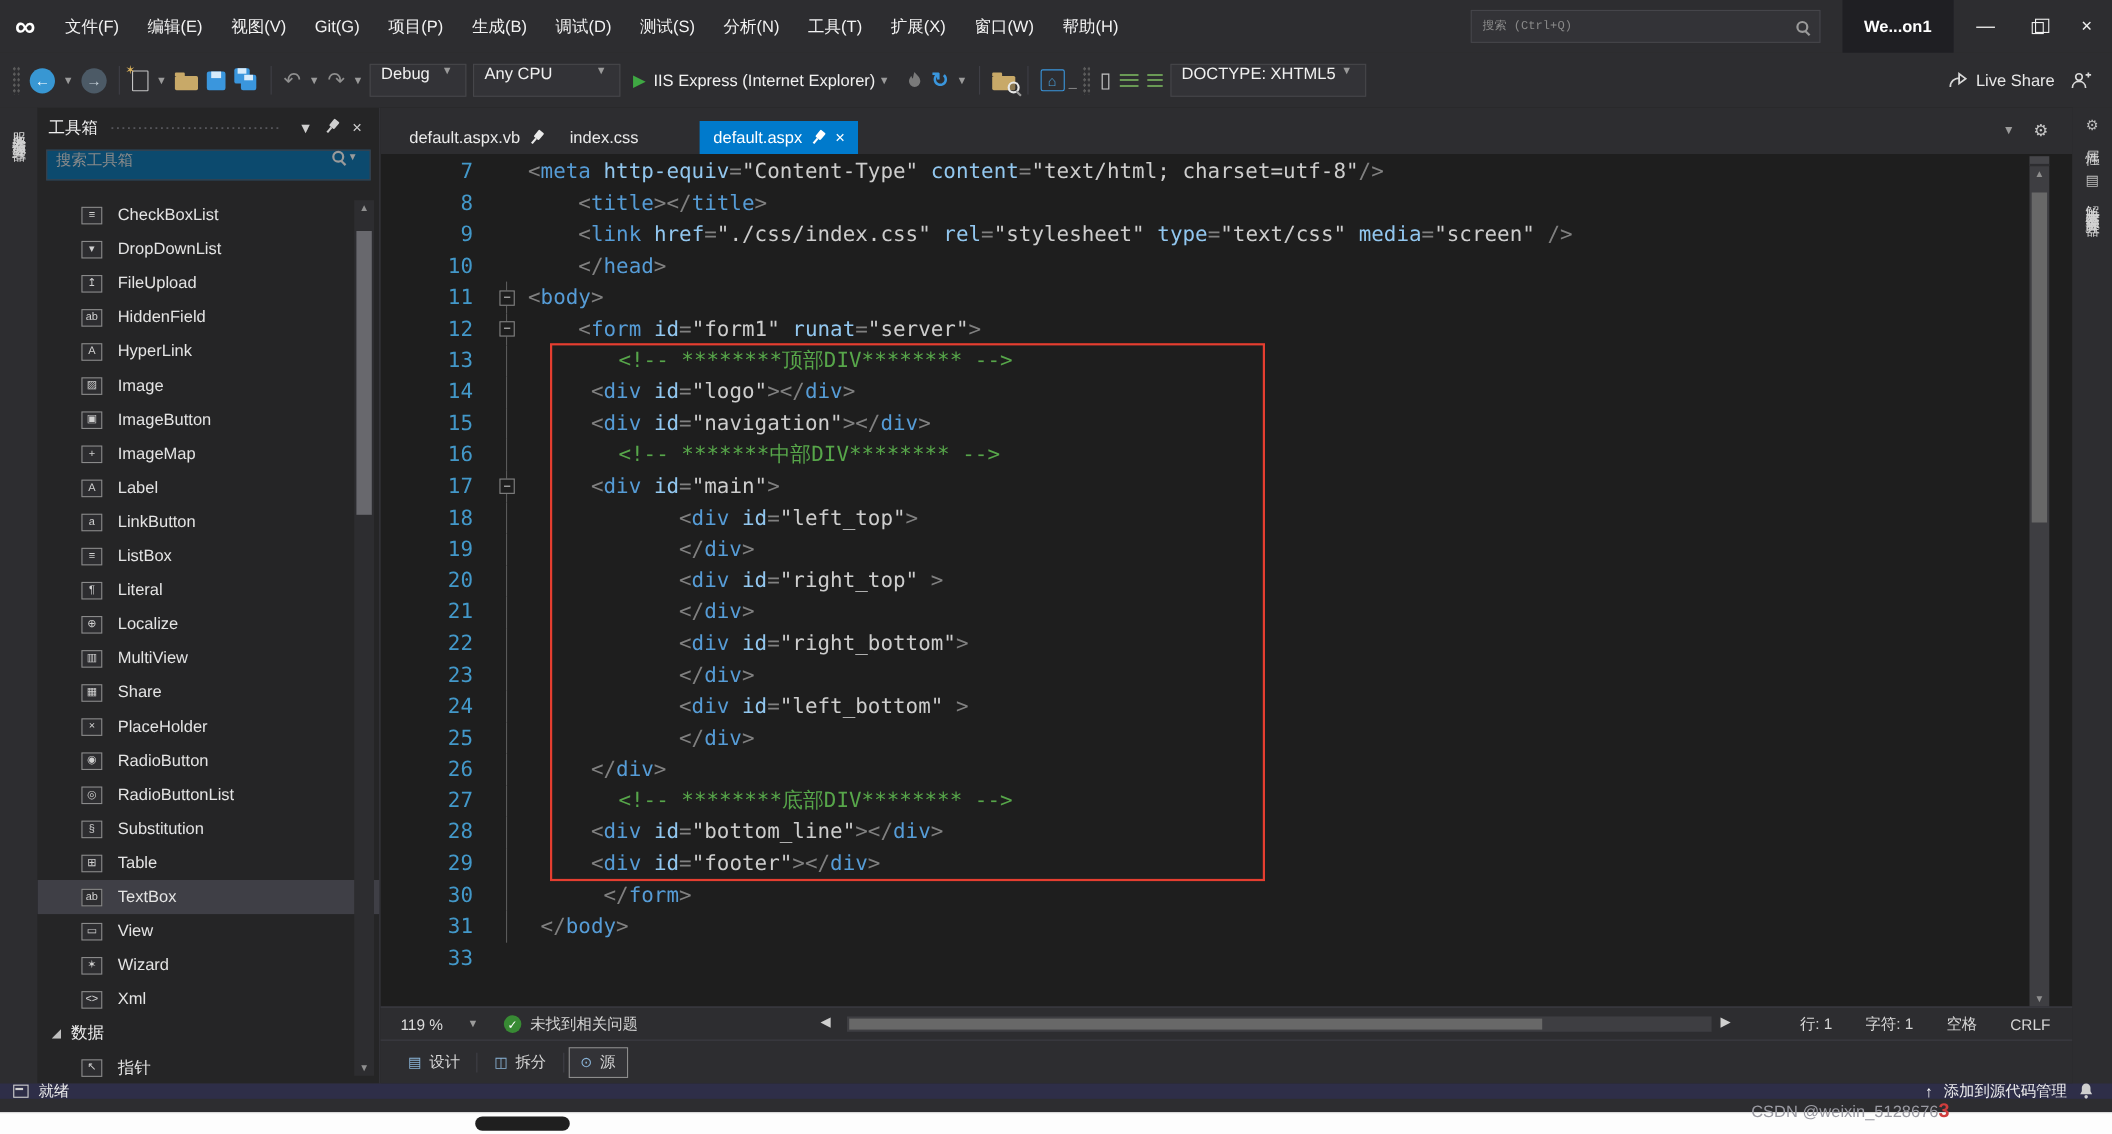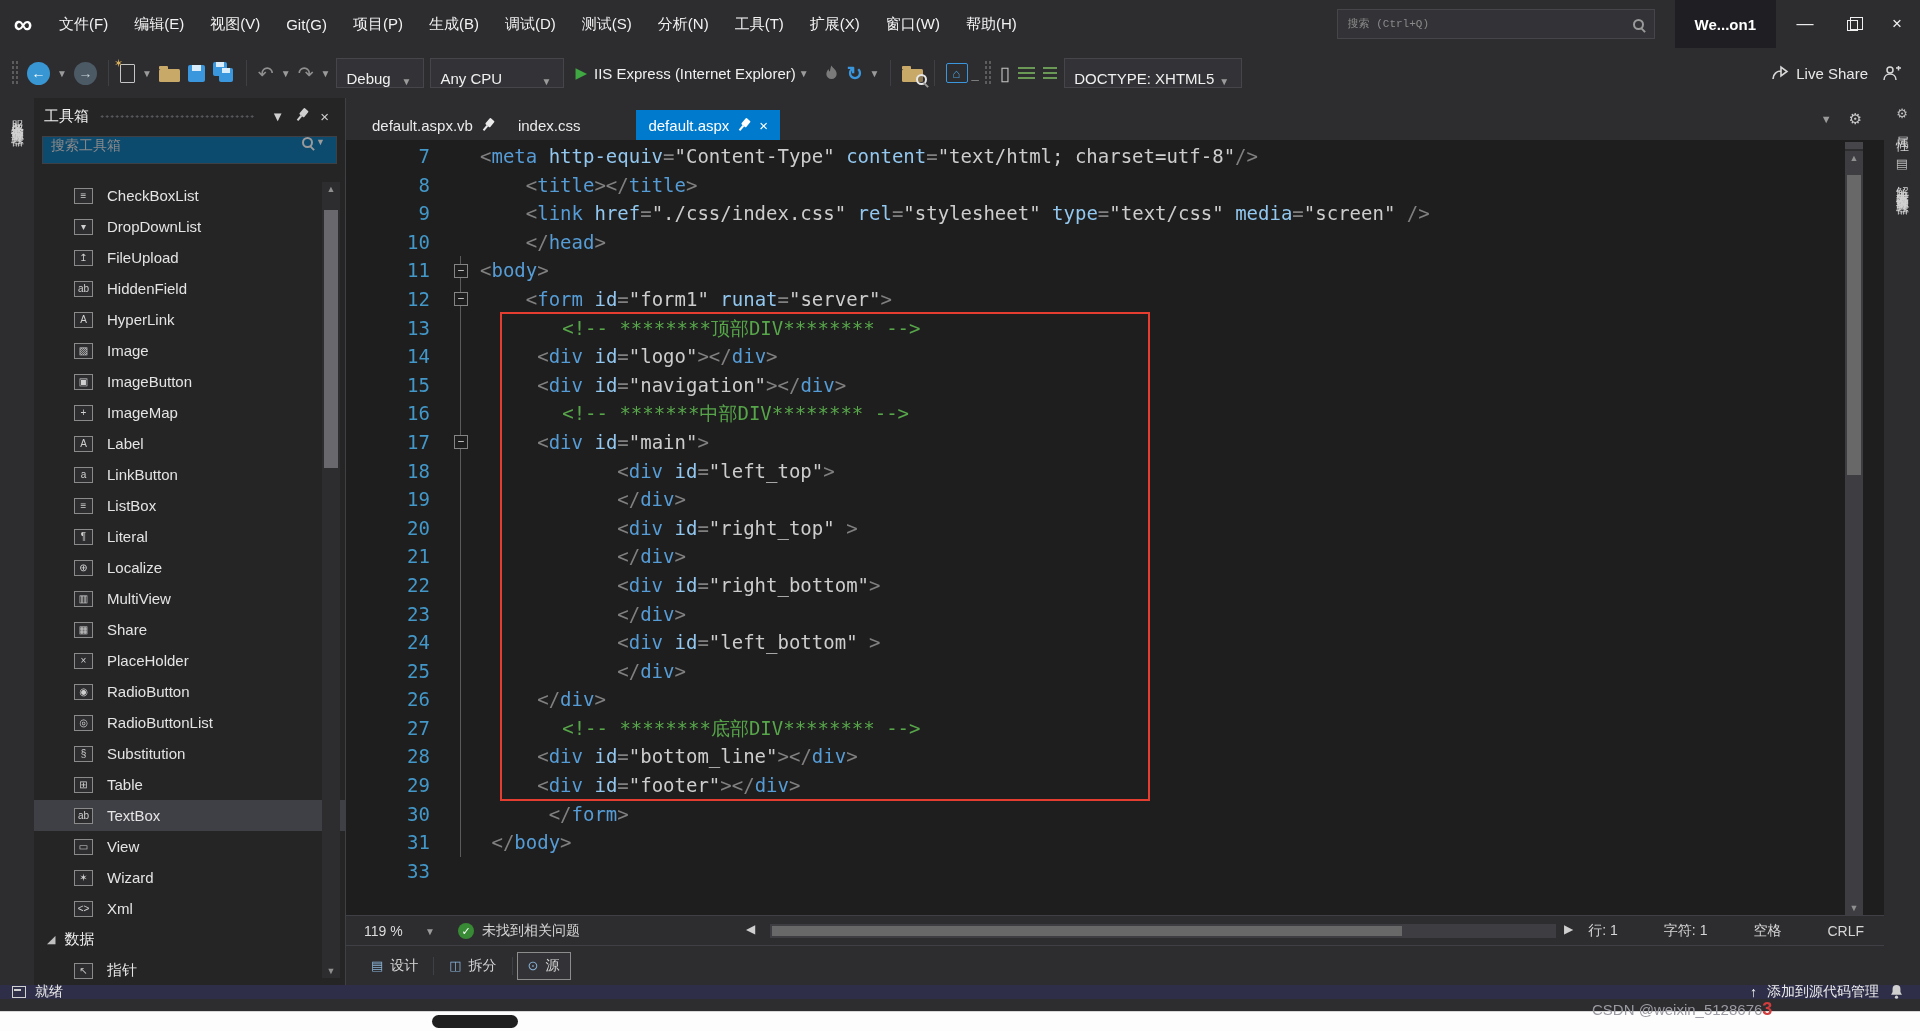--- a/index.html
+++ b/index.html
@@ -47,21 +47,21 @@
   .folder .mag { position:absolute; right:-4px; bottom:-3px; border-color:#e8e8e8; background:rgba(45,45,48,.4);}
   .save { width:17px; height:17px; background:#3a96dd; border-radius:2px; position:relative; }
   .save::before { content:""; position:absolute; top:0; left:4px; width:9px; height:6px; background:#d8ecfb; }
   .save-all { position:relative; width:22px; height:22px; }
   .save-all .save { position:absolute; width:14px; height:14px; }
   .save-all .save::before { left:3px; width:8px; height:5px; }
   .save-all .s2 { left:6px; top:6px; }
   .gray-glyph { color:#8f8f8f; font-size:19px; }
   .blue-glyph { color:#3a96dd; font-size:19px; font-weight:bold; }
   .green-play { color:#3fa843; font-size:15px; margin-right:7px; }
-  .tb-select { height:30px; display:flex; align-items:flex-end; background:#333337; border:1px solid #46464a;
+  .tb-select { height:30px; display:flex; align-items:flex-start; background:#333337; border:1px solid #46464a;
     padding:0 9px; font-size:15px; color:#f0f0f0; margin:0 3px; }
   .tb-select .caret { margin-left:auto; }
   .run-btn { display:flex; align-items:center; font-size:15px; color:#f0f0f0; padding:0 8px; }
   .home-box { width:22px; height:20px; border:1.5px solid #3a96dd; border-radius:2px; display:flex; align-items:center;
     justify-content:center; color:#4aa3e0; font-size:13px; }
   .stripes { width:17px; height:13px;
     background:repeating-linear-gradient(#6a9955 0 2px, transparent 2px 5px); }
   .flame-svg, .bell-svg, .share-svg, .person-svg { display:block; }
   .live-share { display:flex; align-items:center; gap:7px; font-size:15px; color:#e8e8e8; padding:0 10px; }
   
@@ -129,21 +129,21 @@
     font-size:14px; color:#dcdcdc; padding:0 6px; }
   .zoom-box .caret { margin-left:auto; }
   .health { position:absolute; left:112px; top:4px; height:22px; display:flex; align-items:center; gap:8px;
     font-size:14px; color:#d6d6d6; }
   .ok-circ { width:16px; height:16px; border-radius:50%; background:#388a34; color:#fff; font-size:11px;
     display:flex; align-items:center; justify-content:center; }
   .hs-left { position:absolute; left:400px; top:6px; color:#cfcfcf; font-size:12px; }
   .hs-track { position:absolute; left:424px; top:8px; width:786px; height:14px; background:#3e3e42; }
   .hs-thumb { width:630px; height:10px; margin:2px; background:#686868; }
   .hs-right { position:absolute; left:1218px; top:6px; color:#cfcfcf; font-size:12px; }
-  .stats { position:absolute; right:20px; top:0; height:30px; display:flex; align-items:center; gap:46px;
+  .stats { position:absolute; right:20px; top:0; height:30px; display:flex; align-items:center; gap:30px;
     color:#d6d6d6; font-size:14px; }
   .viewbar { position:absolute; left:0; right:0; bottom:0; height:40px; background:#2d2d30;
     border-top:1px solid #3f3f46; display:flex; align-items:center; padding-left:14px; }
   .vbtn { display:flex; align-items:center; gap:7px; padding:4px 10px; font-size:14px; color:#d6d6d6;
     border:1px solid transparent; }
   .vbtn.active { border-color:#8c8c8c; background:#333337; }
   .vbtn .vicon { font-size:13px; color:#8ab4d8; }
   .vsep { width:1px; height:18px; background:#3f3f46; margin:0 4px; }
   
   .statusbar { position:absolute; left:0; top:985px; width:1920px; height:14px; background:#2e2e48;

